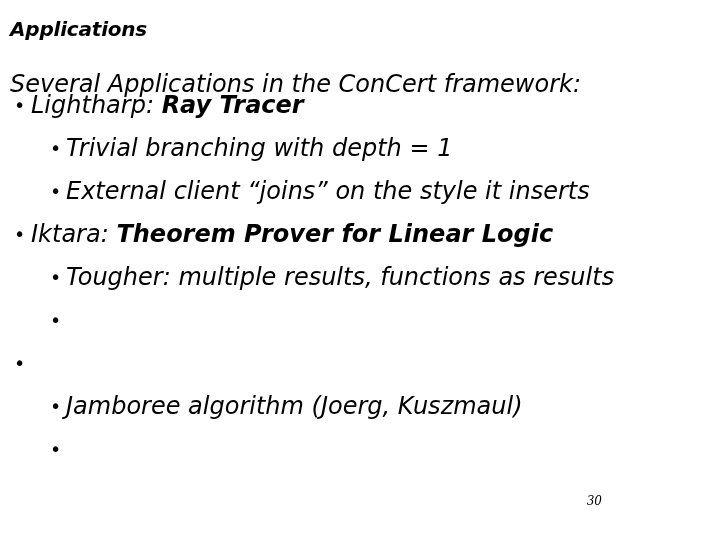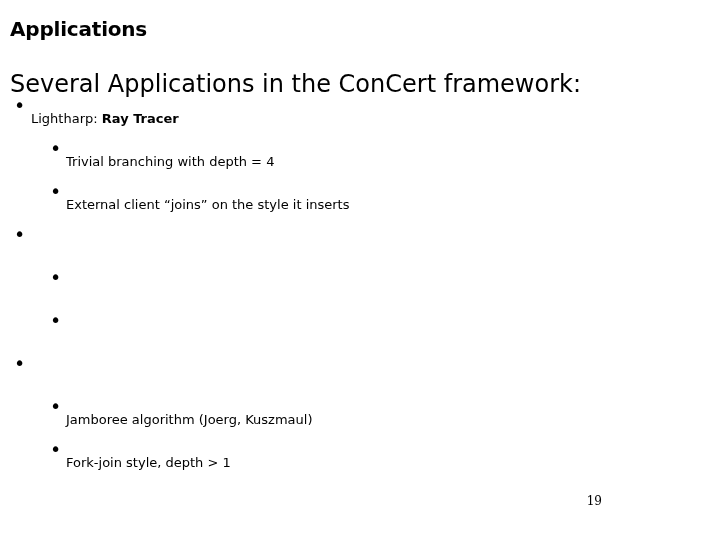--- a/index.html
+++ b/index.html
@@ -14,20 +14,21 @@
     color: #000000;
     overflow: hidden;
   }
 
   .slide {
     position: relative;
     width: 660px;
     height: 540px;
     background: #ffffff;
     box-sizing: border-box;
+    font-style: italic;
   }
 
   
   .slide-title {
     position: absolute;
     left: 10px;
     top: 4px;
     font-size: 20px;
     font-weight: bold;
     letter-spacing: -0.2px;
@@ -62,22 +63,22 @@
 
   .bullet-row .bullet-mark {
     position: absolute;
     top: 0;
     font-size: 19px;
     line-height: 26px;
   }
 
   .bullet-row .bullet-text {
     position: absolute;
-    top: 14px;
-    font-size: 13px;
+    top: 0;
+    font-size: 24px;
     line-height: 26px;
     white-space: nowrap;
   }
 
   
   .lvl-1 > .bullet-mark { left: 14px; }
   .lvl-1 > .bullet-text { left: 31px; }
 
   
   .lvl-2 > .bullet-mark { left: 50px; }
@@ -106,43 +107,44 @@
 
   <p class="intro-line">Several Applications in the ConCert framework:</p>
 
   <div class="bullets">
       <div class="bullet-row lvl-1">
         <span class="bullet-mark">•</span>
         <span class="bullet-text"><span>Lightharp: </span><span class="strong">Ray Tracer</span></span>
       </div>
       <div class="bullet-row lvl-2">
         <span class="bullet-mark">•</span>
-        <span class="bullet-text"><span>Trivial branching with depth = 4</span></span>
+        <span class="bullet-text"><span>Trivial branching with depth = 1</span></span>
       </div>
       <div class="bullet-row lvl-2">
         <span class="bullet-mark">•</span>
         <span class="bullet-text"><span>External client “joins” on the style it inserts</span></span>
       </div>
       <div class="bullet-row lvl-1">
         <span class="bullet-mark">•</span>
+        <span class="bullet-text"><span>Iktara: </span><span class="strong">Theorem Prover for Linear Logic</span></span>
       </div>
       <div class="bullet-row lvl-2">
         <span class="bullet-mark">•</span>
+        <span class="bullet-text"><span>Tougher: multiple results, functions as results</span></span>
       </div>
       <div class="bullet-row lvl-2">
         <span class="bullet-mark">•</span>
       </div>
       <div class="bullet-row lvl-1">
         <span class="bullet-mark">•</span>
       </div>
       <div class="bullet-row lvl-2">
         <span class="bullet-mark">•</span>
         <span class="bullet-text"><span>Jamboree algorithm (Joerg, Kuszmaul)</span></span>
       </div>
       <div class="bullet-row lvl-2">
         <span class="bullet-mark">•</span>
-        <span class="bullet-text"><span>Fork-join style, depth &gt; 1</span></span>
       </div>
     </div>
 
-  <div class="page-number">19</div>
+  <div class="page-number">30</div>
 
 </div>
 
 </body></html>

